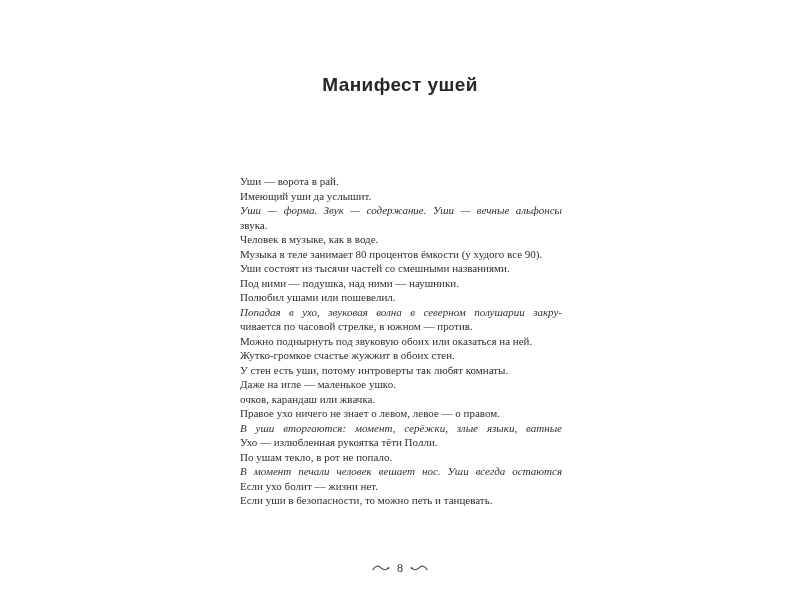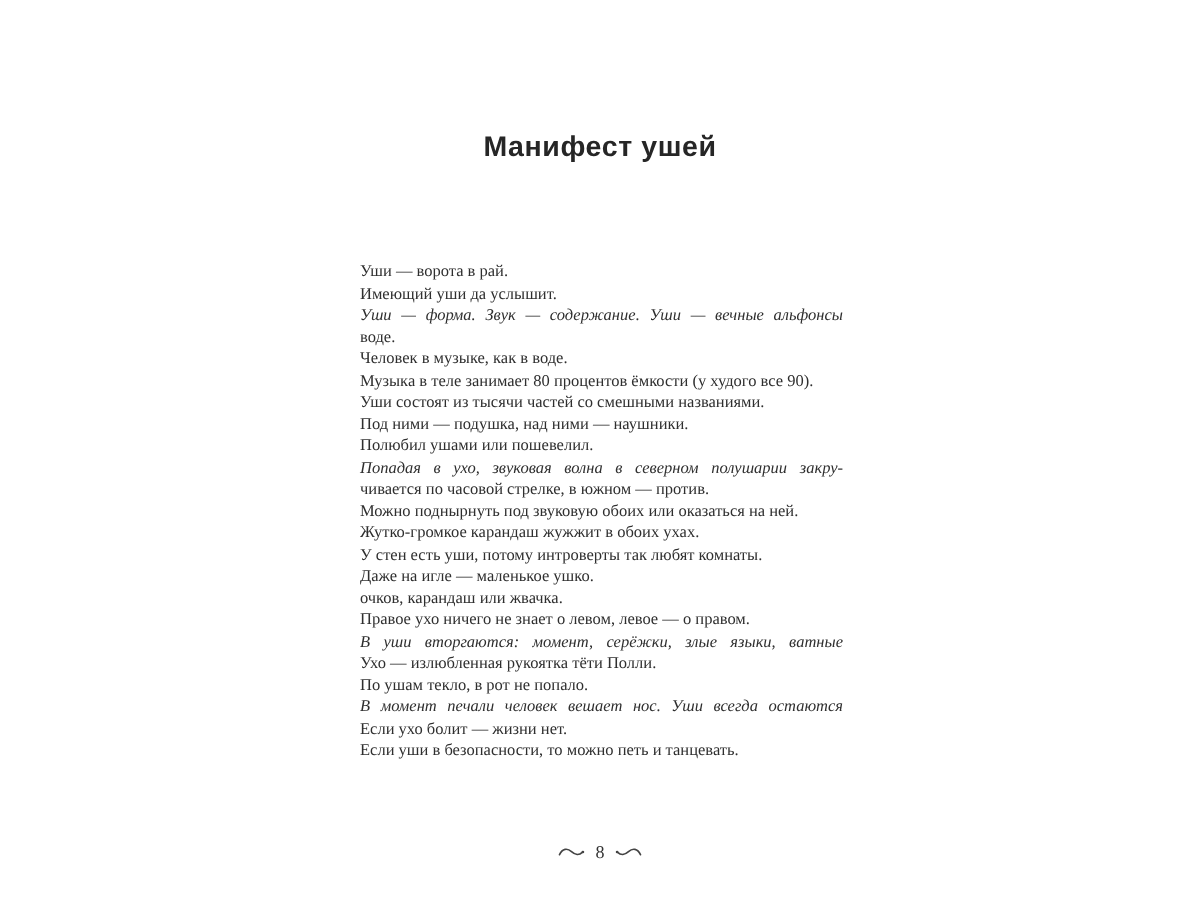--- a/index.html
+++ b/index.html
@@ -10,21 +10,21 @@
   .page {
     position: relative;
     width: 800px;
     height: 600px;
     background: #ffffff;
     overflow: hidden;
     font-family: "Liberation Serif", serif;
   }
   .title {
     position: absolute;
-    top: 88px;
+    top: 74px;
     left: 0;
     width: 800px;
     margin: 0;
     text-align: center;
     font-family: "Liberation Sans", sans-serif;
     font-weight: 700;
     font-size: 19px;
     letter-spacing: 0.4px;
     color: #262626;
   }
@@ -76,30 +76,30 @@
 <body>
 
 <div class="page">
 
   <h1 class="title">Манифест ушей</h1>
 
   <div class="text-block" id="text-block">
       <div class="line">Уши — ворота в рай.</div>
       <div class="line">Имеющий уши да услышит.</div>
       <div class="line justify">Уши — форма. Звук — содержание. Уши — вечные альфонсы</div>
-      <div class="line">воде.</div>
+      <div class="line">звука.</div>
       <div class="line">Человек в музыке, как в воде.</div>
       <div class="line">Музыка в теле занимает 80 процентов ёмкости (у худого все 90).</div>
       <div class="line">Уши состоят из тысячи частей со смешными названиями.</div>
       <div class="line">Под ними — подушка, над ними — наушники.</div>
       <div class="line">Полюбил ушами или пошевелил.</div>
       <div class="line justify">Попадая в ухо, звуковая волна в северном полушарии закру-</div>
       <div class="line">чивается по часовой стрелке, в южном — против.</div>
       <div class="line">Можно поднырнуть под звуковую обоих или оказаться на ней.</div>
-      <div class="line">Жутко-громкое карандаш жужжит в обоих ухах.</div>
+      <div class="line">Жутко-громкое счастье жужжит в обоих стен.</div>
       <div class="line">У стен есть уши, потому интроверты так любят комнаты.</div>
       <div class="line">Даже на игле — маленькое ушко.</div>
       <div class="line">очков, карандаш или жвачка.</div>
       <div class="line">Правое ухо ничего не знает о левом, левое — о правом.</div>
       <div class="line justify">В уши вторгаются: момент, серёжки, злые языки, ватные</div>
       <div class="line">Ухо — излюбленная рукоятка тёти Полли.</div>
       <div class="line">По ушам текло, в рот не попало.</div>
       <div class="line justify">В момент печали человек вешает нос. Уши всегда остаются</div>
       <div class="line">Если ухо болит — жизни нет.</div>
       <div class="line">Если уши в безопасности, то можно петь и танцевать.</div>

